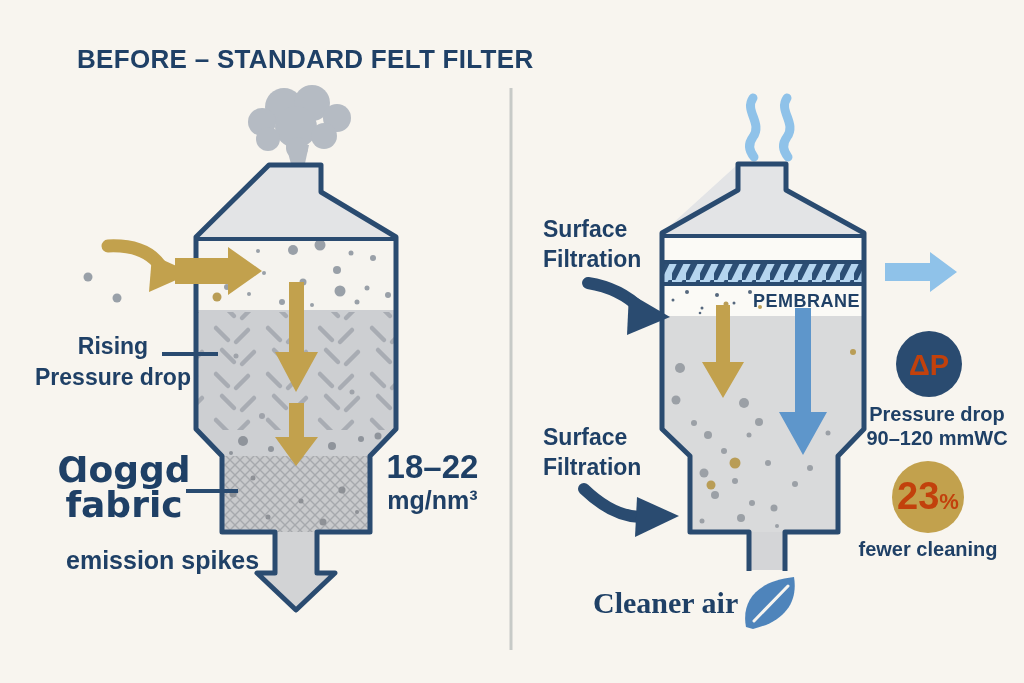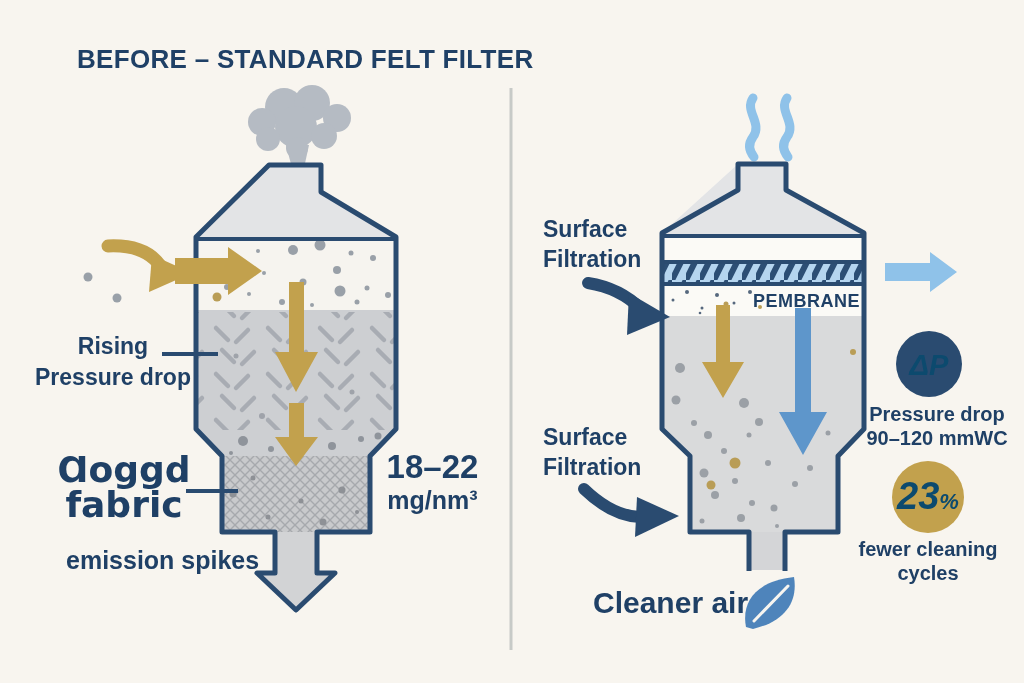--- a/index.html
+++ b/index.html
@@ -8,21 +8,21 @@
   }
   html,body{margin:0;padding:0;background:var(--bg);}
   .stage{position:relative;width:1024px;height:683px;background:var(--bg);
          font-family:"Liberation Sans",sans-serif;overflow:hidden;}
   .stage svg{position:absolute;left:0;top:0;}
   .lbl{position:absolute;color:var(--text);font-weight:bold;line-height:1.2;}
   .stack span{display:block;}
   .title{font-size:26px;font-weight:800;letter-spacing:.3px;text-align:center;white-space:nowrap;}
   .center{text-align:center;}
   .right{text-align:right;}
-  .white{color:#0c4a6e;font-style:italic;}
+  .white{color:#c2410c;}
   
   .fN{fill:var(--navy);} .sN{stroke:var(--navy);}
   .fG{fill:var(--gold);} .sG{stroke:var(--gold);}
   .fLB{fill:var(--lblue);} .sLB{stroke:var(--lblue);}
   .fMB{fill:var(--mblue);}
   .fLeaf{fill:var(--leaf);}
 </style>
 </head>
 <body>
 
@@ -257,31 +257,30 @@
     <span>Filtration</span>
   </div>
 
   <div class="lbl stack" style="left:543px;top:422px;font-size:23px;line-height:30px;">
     <span>Surface</span>
     <span>Filtration</span>
   </div>
 
   <div class="lbl right" style="left:750px;top:291px;width:110px;font-size:18px;letter-spacing:.5px;">PEMBRANE</div>
 
-  <div class="lbl" style="left:593px;top:585px;font-size:30px;">Cleaner air</div>
+  <div class="lbl" style="left:593px;top:585px;font-size:30px;font-family:Liberation Serif, serif;">Cleaner air</div>
 
   <div class="lbl white center" style="left:896px;top:348px;width:66px;font-size:29px;">ΔP</div>
 
   <div class="lbl stack center" style="left:859px;top:402px;width:156px;font-size:20px;line-height:24px;">
     <span>Pressure drop</span>
     <span>90–120 mmWC</span>
   </div>
 
   <div class="lbl white center" style="left:890px;top:474px;width:76px;">
     <span style="font-size:38px;">23</span><span style="font-size:22px;">%</span>
   </div>
 
   <div class="lbl stack center" style="left:852px;top:537px;width:152px;font-size:20px;line-height:24px;">
     <span>fewer cleaning</span>
-    <span>cycles</span>
   </div>
 
 </div>
 
 </body></html>

